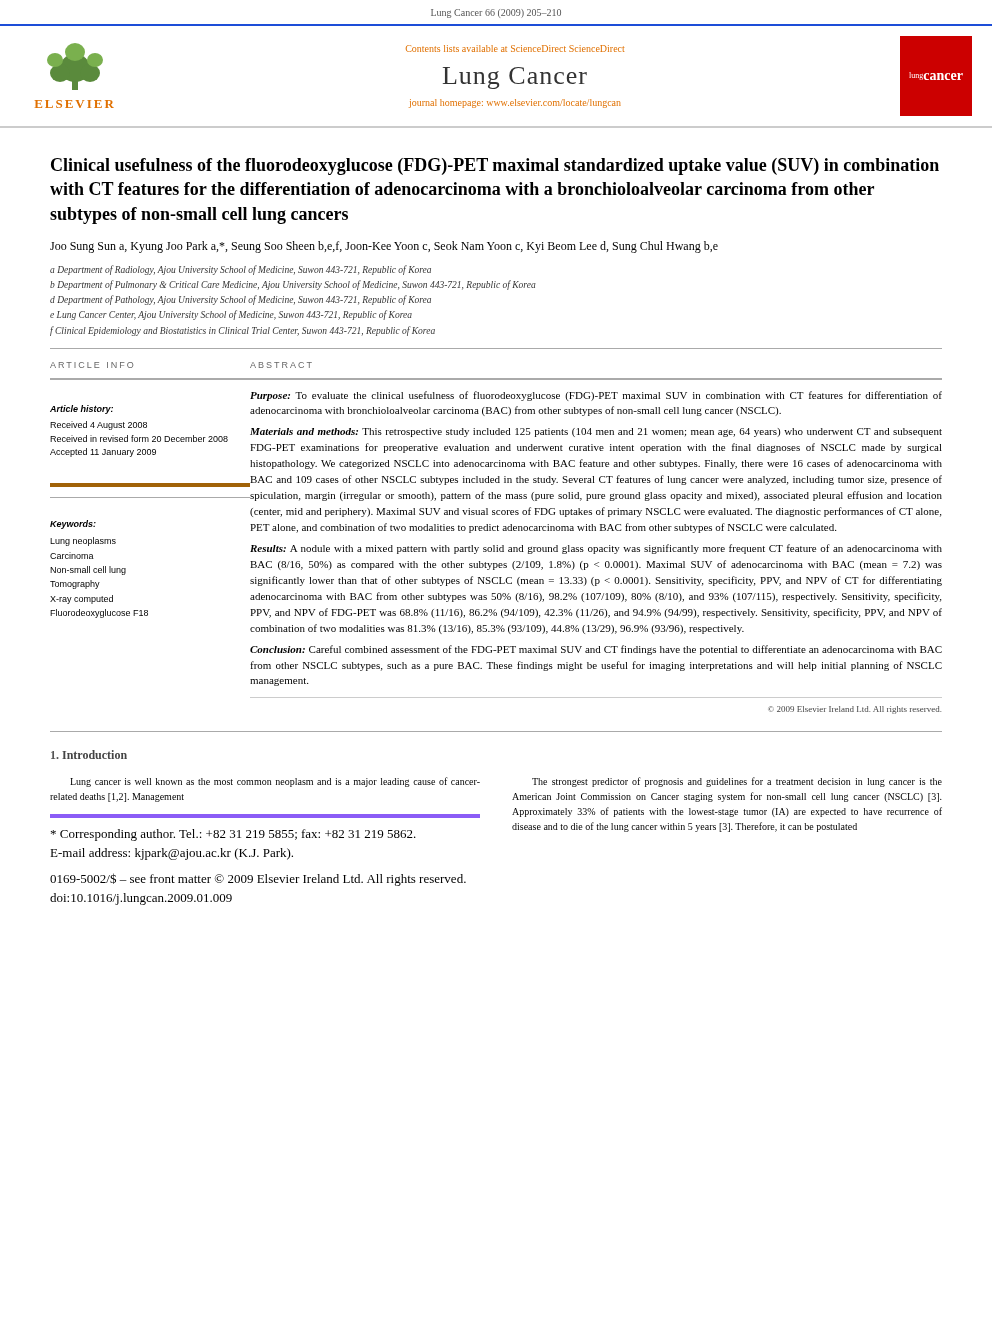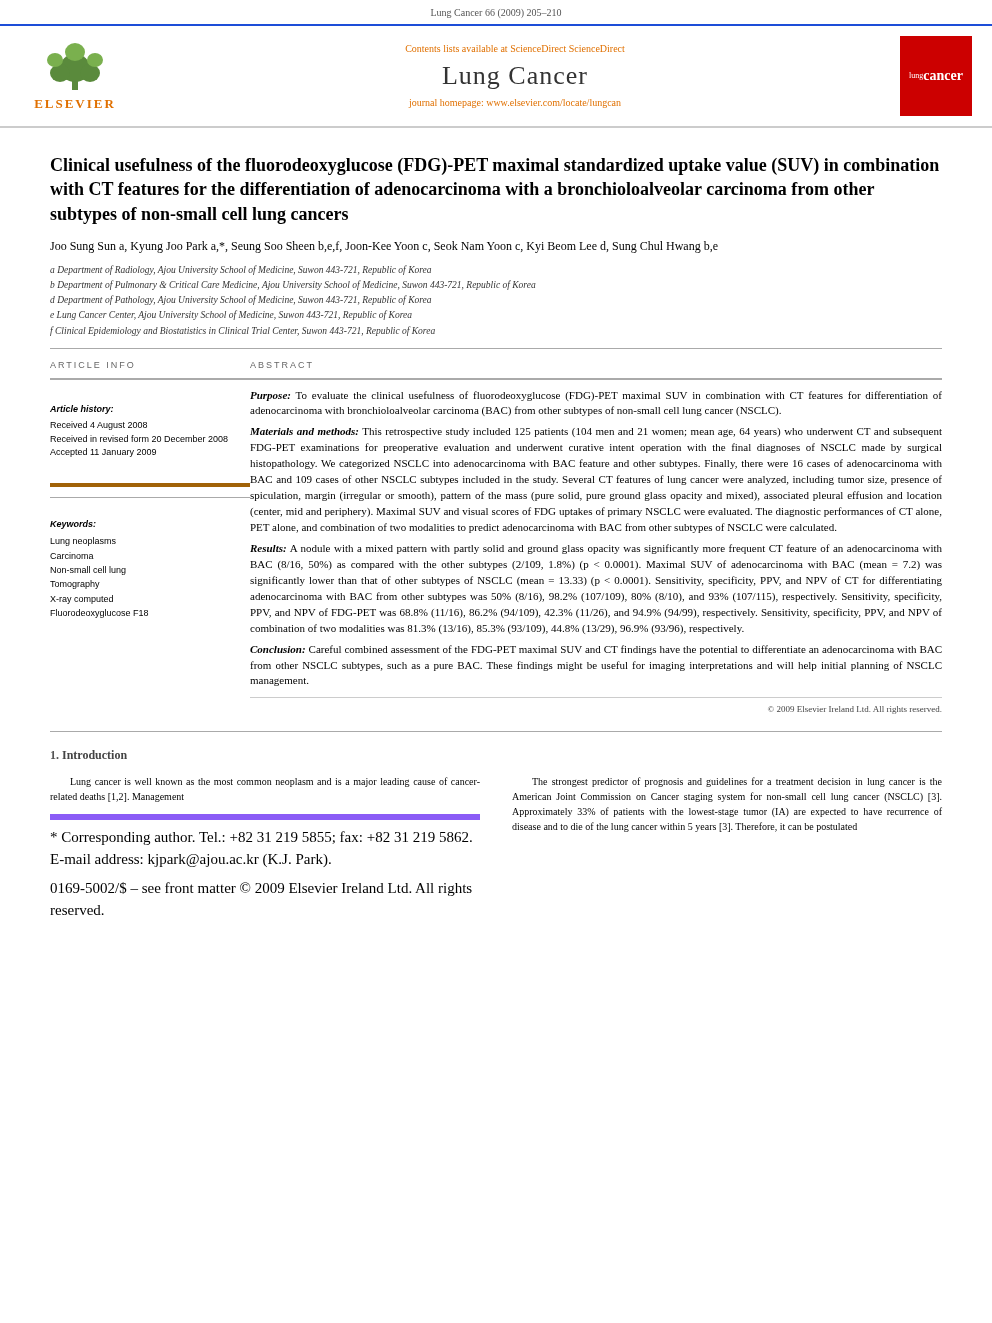--- a/index.html
+++ b/index.html
@@ -288,23 +288,23 @@
     .intro-left {
       flex: 1;
     }
 
     .intro-right {
       flex: 1;
     }
 
     .footnote-area {
       margin-top: 10px;
-      border-top: 6px solid #8b5cf6;
+      border-top: 4px solid #8b5cf6;
       padding-top: 6px;
-      font-size: 15px;
+      font-size: 13px;
       line-height: 1.5;
     }
   </style>
 </head>
 <body>
 
 <div class="page-wrapper">
 
   <div class="top-bar">
     <span>Lung Cancer 66 (2009) 205–210</span>
@@ -425,20 +425,21 @@
       <div class="intro-two-col">
         <div class="intro-left">
           <div class="body-text">
             <p>Lung cancer is well known as the most common neoplasm and is a major leading cause of cancer-related deaths [1,2]. Management</p>
           </div>
 
           <div class="footnote-area">
             <div>* Corresponding author. Tel.: +82 31 219 5855; fax: +82 31 219 5862.</div>
             <div>E-mail address: kjpark@ajou.ac.kr (K.J. Park).</div>
             <div style="margin-top:6px;">0169-5002/$ – see front matter © 2009 Elsevier Ireland Ltd. All rights reserved.</div>
+            <div>doi:10.1016/j.lungcan.2009.01.009</div>
           </div>
         </div>
 
         <div class="intro-right">
           <div class="body-text">
             <p>The strongest predictor of prognosis and guidelines for a treatment decision in lung cancer is the American Joint Commission on Cancer staging system for non-small cell lung cancer (NSCLC) [3]. Approximately 33% of patients with the lowest-stage tumor (IA) are expected to have recurrence of disease and to die of the lung cancer within 5 years [3]. Therefore, it can be postulated</p>
           </div>
         </div>
       </div>
     </div>

